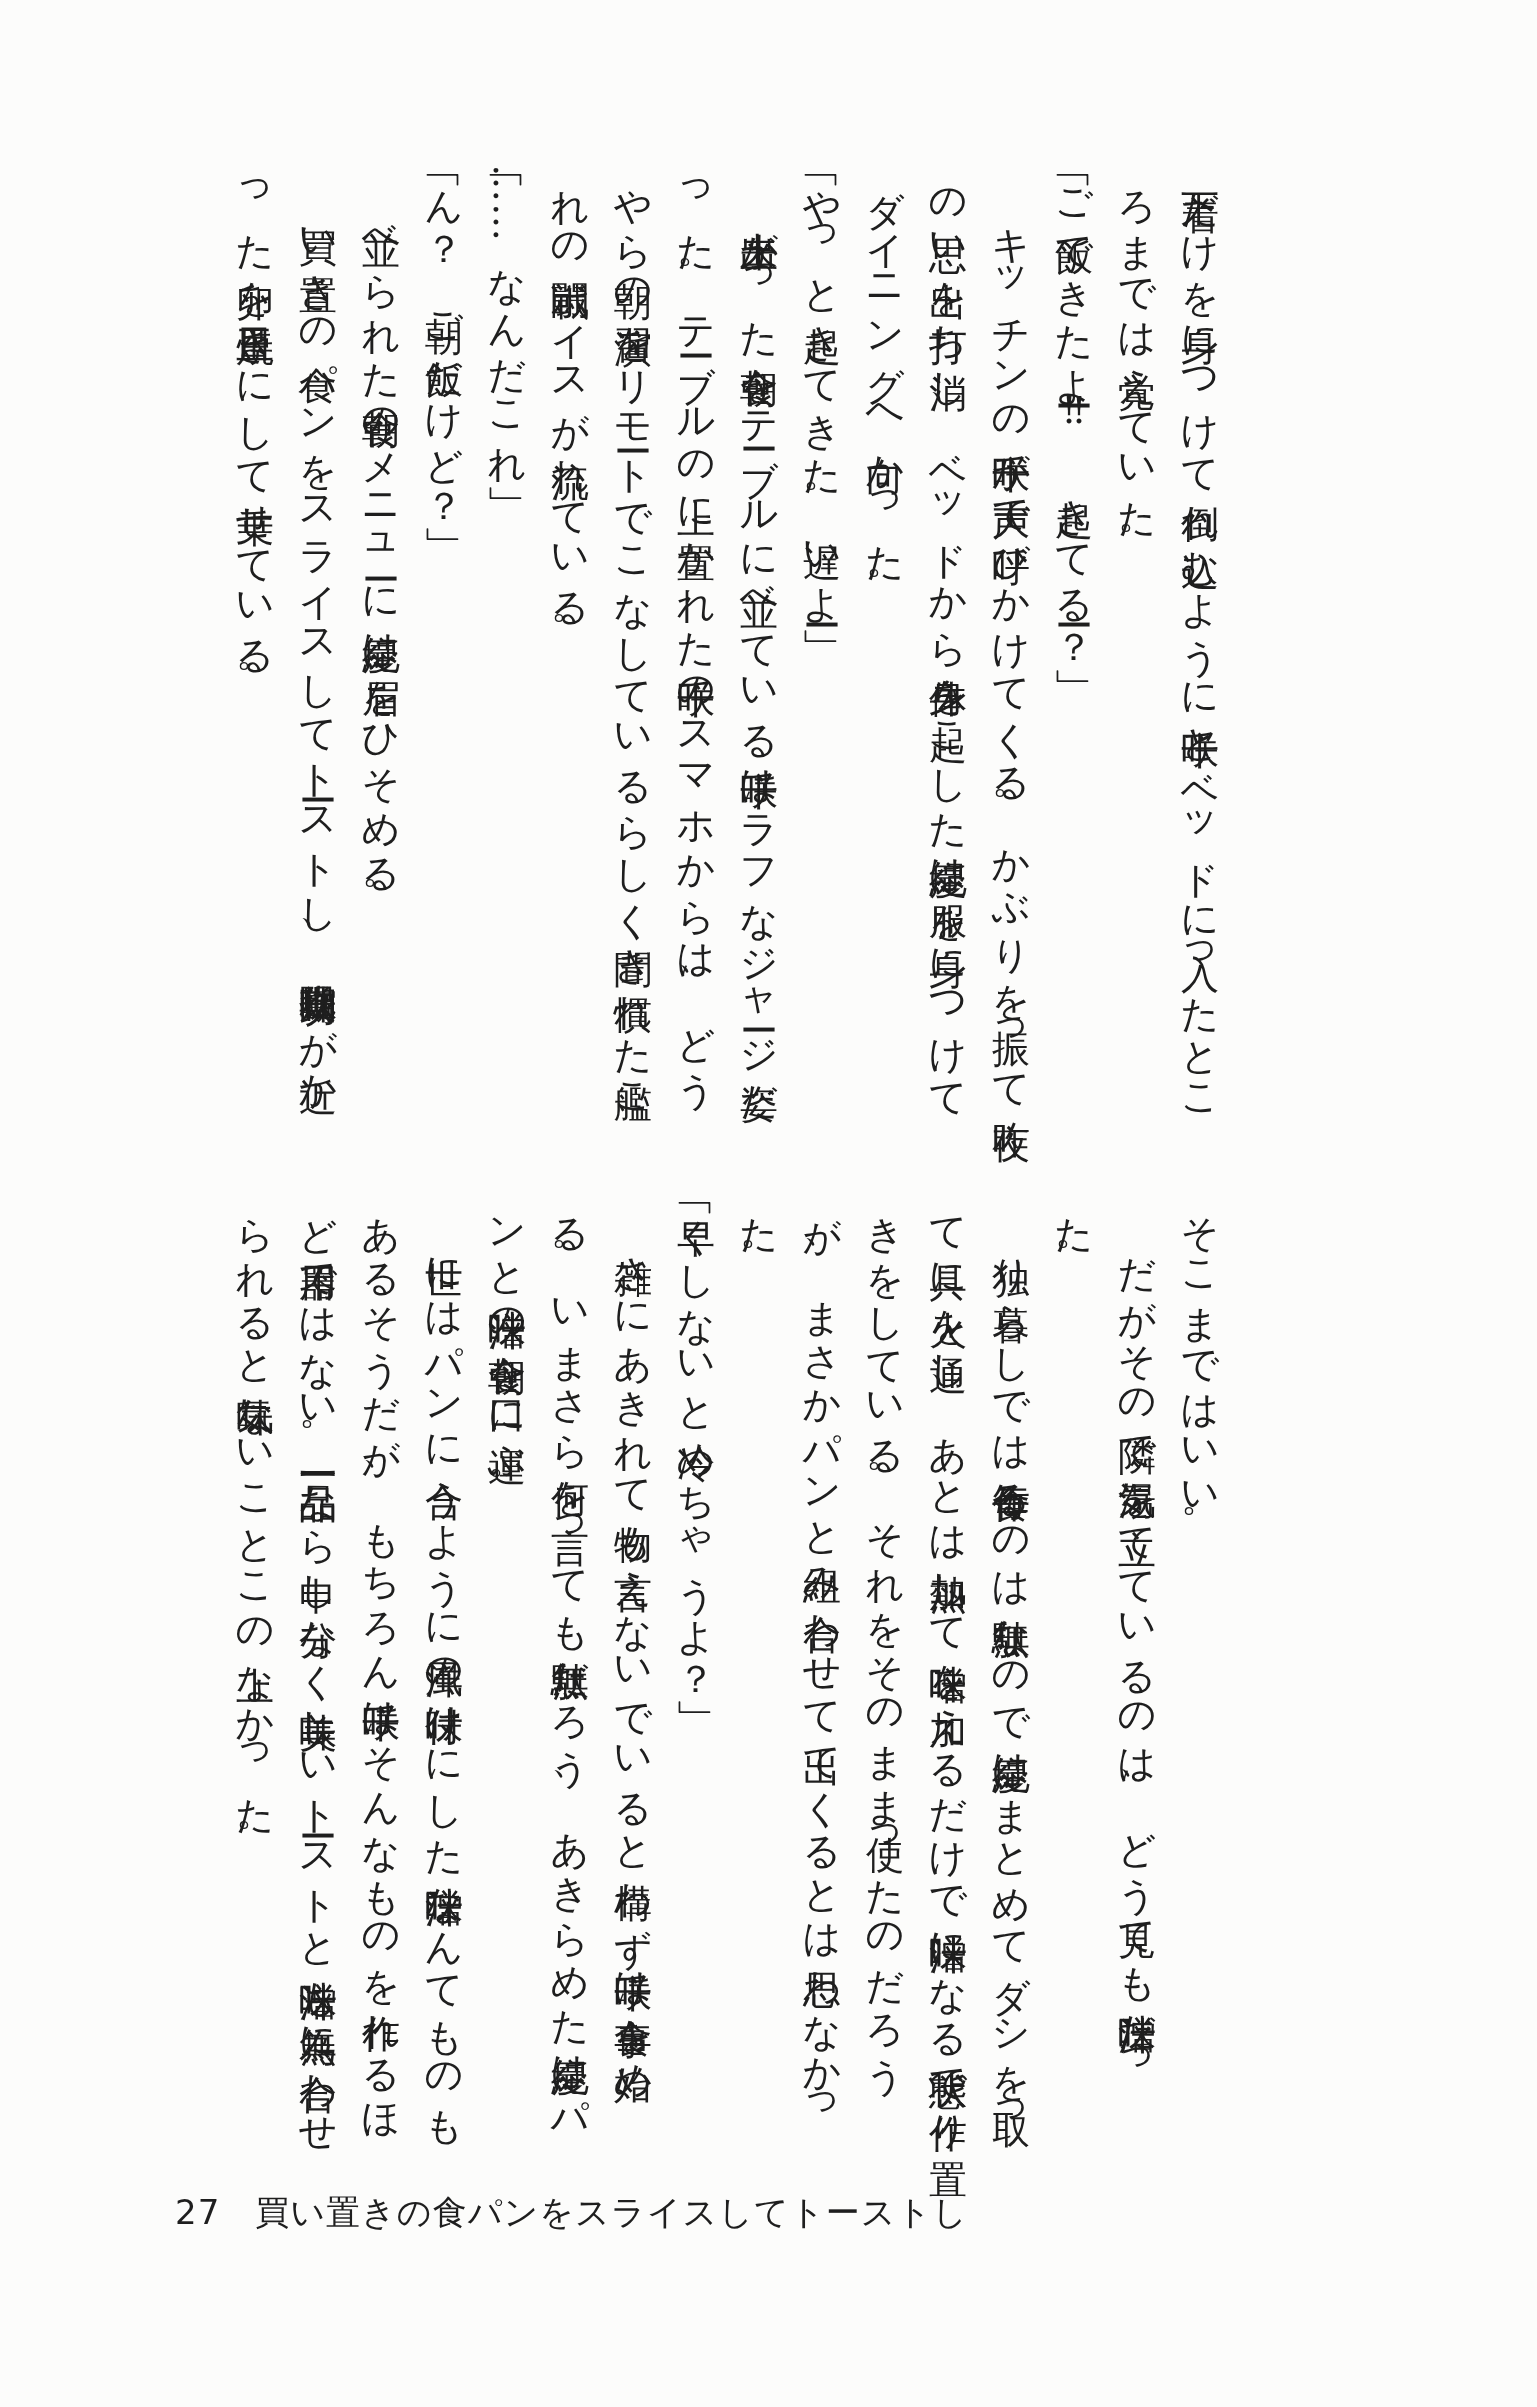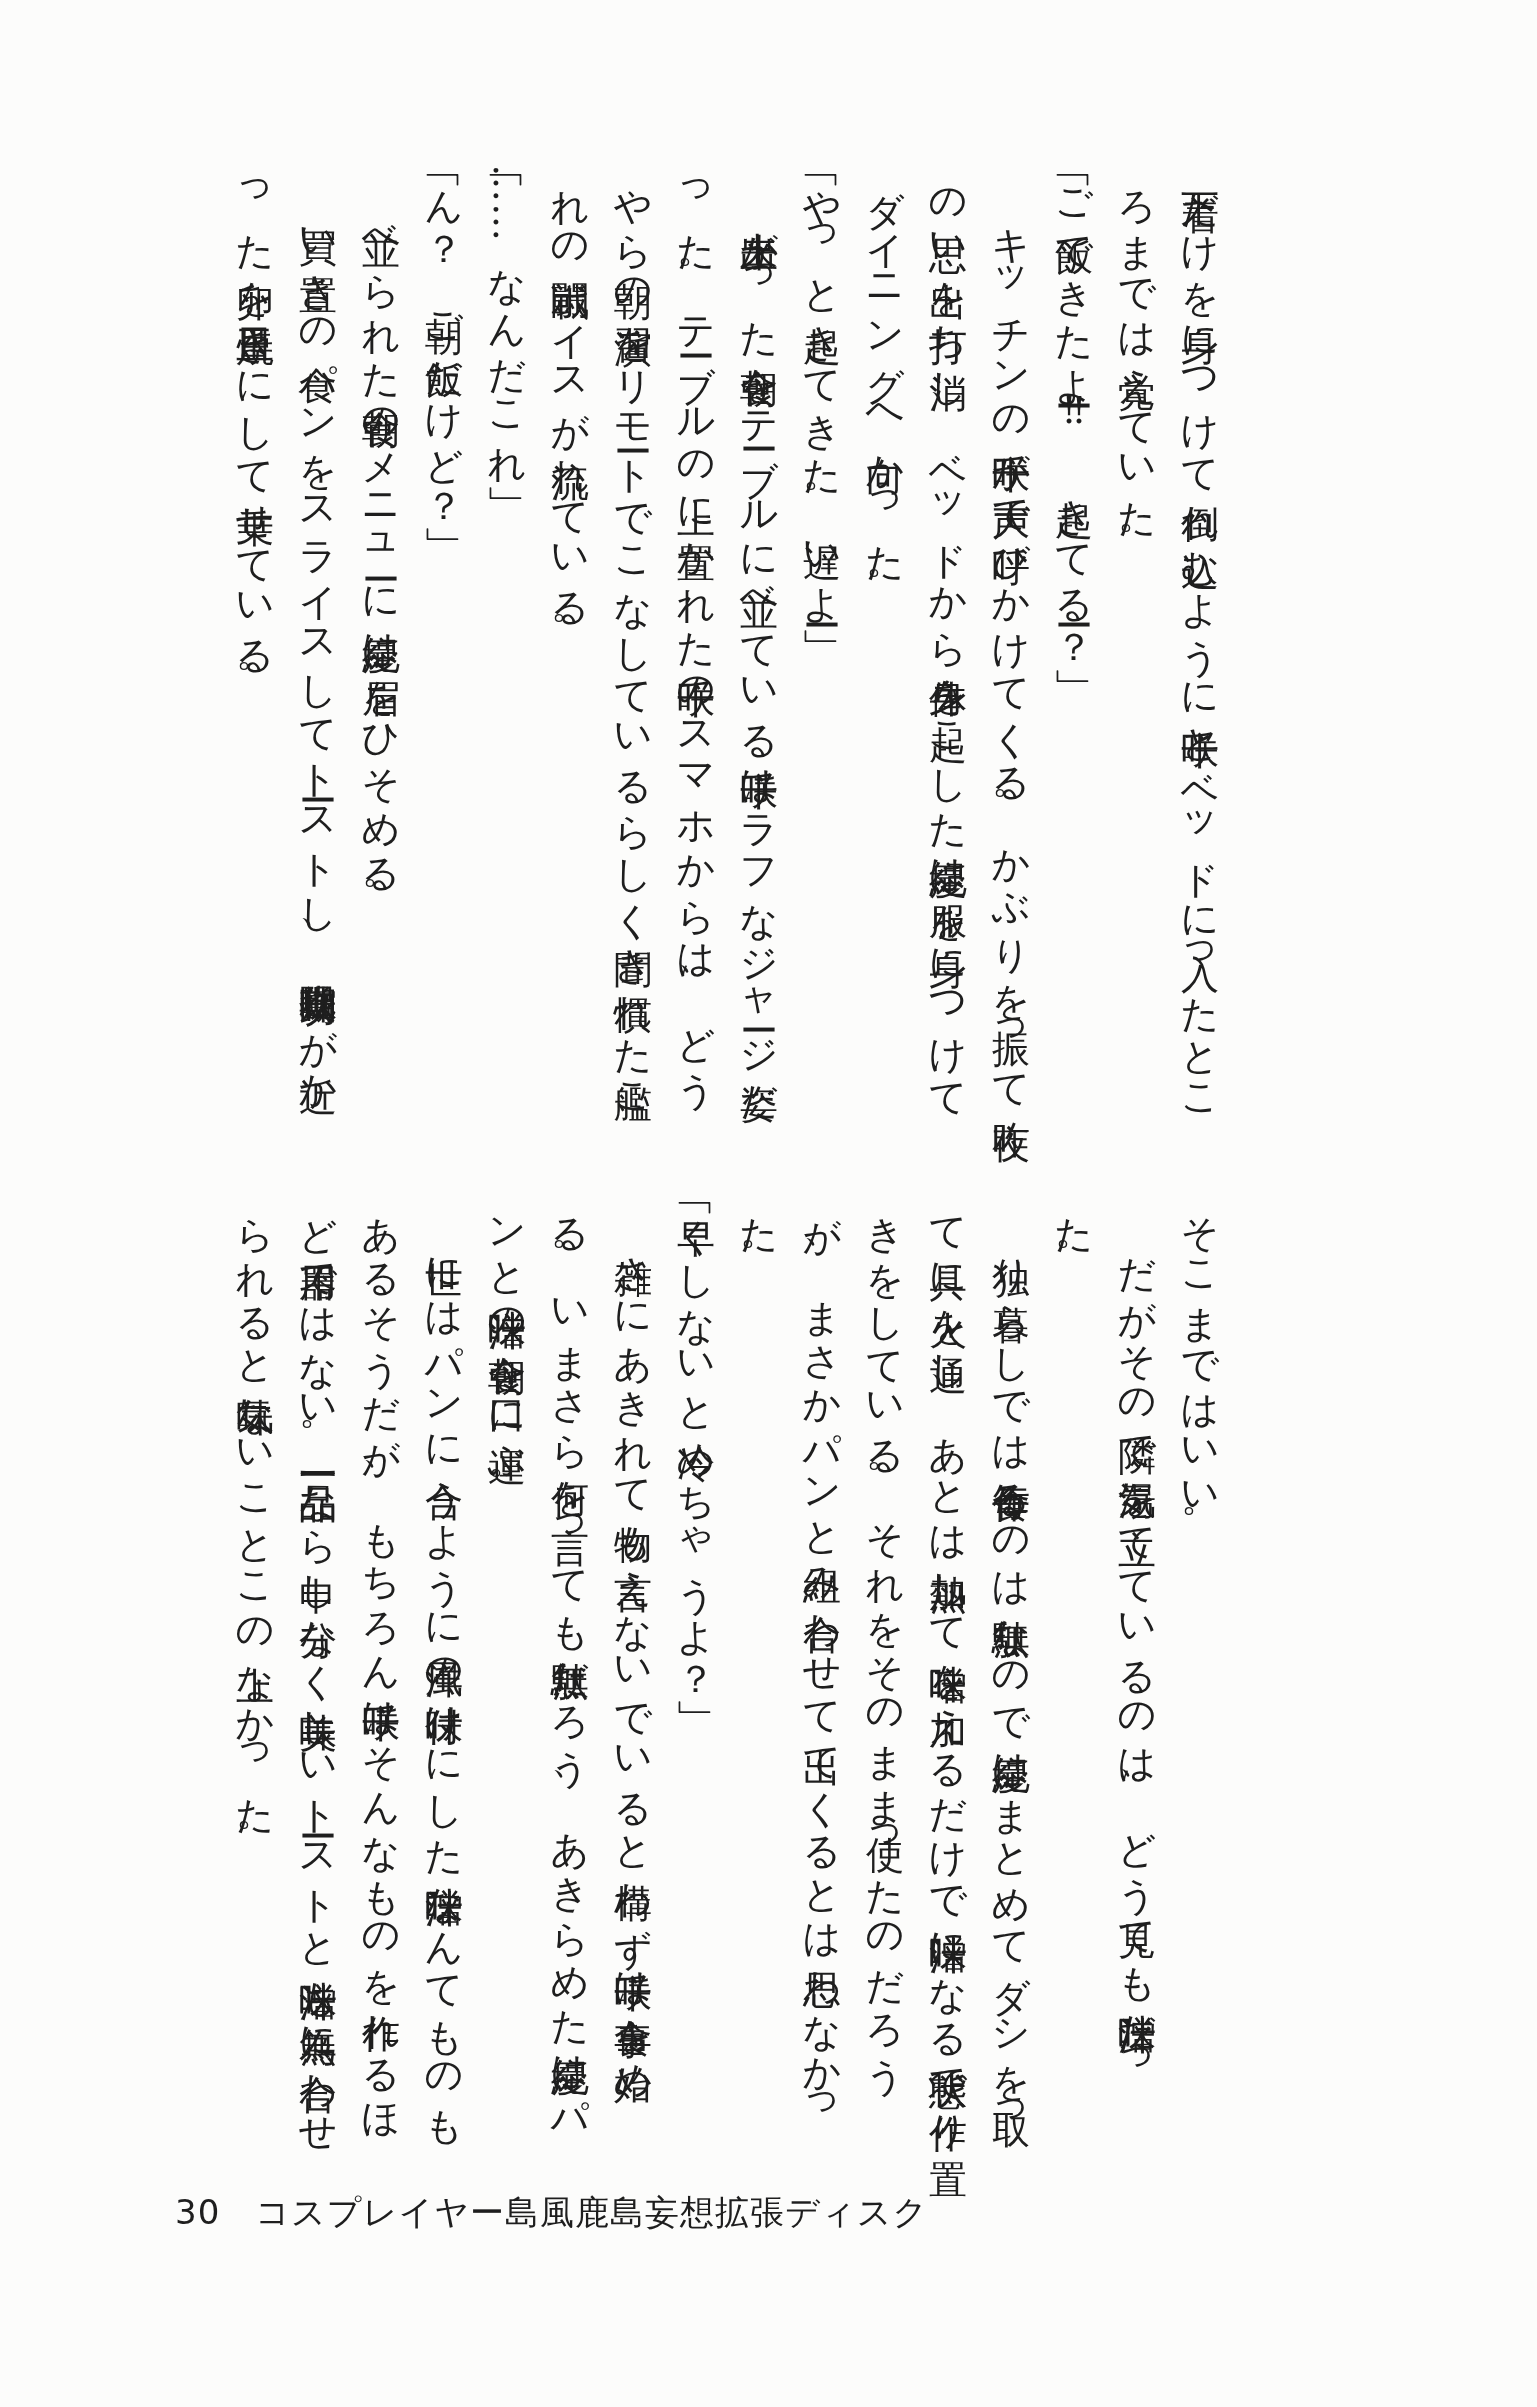--- a/index.html
+++ b/index.html
@@ -78,17 +78,17 @@
   <section class="vblock vblock-bottom">
       <p>そこまではいい。</p>
       <p class="pi">だがその隣で湯気を立てているのは、どう見ても味噌汁だった。</p>
       <p class="pi">独り暮らしでは毎食作るのは無駄なので慶紀はまとめてダシを取って具に火を通し、あとは加熱して味噌を加えるだけで味噌汁になる状態で作り置きをしている。それをそのまま使ったのだろうが、まさかパンと組み合わせて出てくるとは思わなかった。</p>
       <p>「早くしないと冷めちゃうよ？」</p>
       <p class="pi">雑さにあきれて物も言えないでいると構わず千咲は食事を始める。いまさら何を言っても無駄だろう、あきらめた慶紀はパンと味噌汁の朝食を口に運ぶ。</p>
       <p class="pi">世にはパンに合うように洋風の味付けにした味噌汁なんてものもあるそうだが、もちろん千咲はそんなものを作れるほど器用ではない。一品一品なら申し分なく美味しいトーストと味噌汁も無為に合わせられると味気ないことこの上なかった。</p>
     </section>
 
   <footer class="page-footer">
-    <span class="page-number">30</span><span class="footer-title">コスプレイヤー島風鹿島妄想拡張ディスク</span>
+    <span class="page-number">27</span><span class="footer-title">買い置きの食パンをスライスしてトーストし</span>
   </footer>
 
 </div>
 
 
 </body></html>

